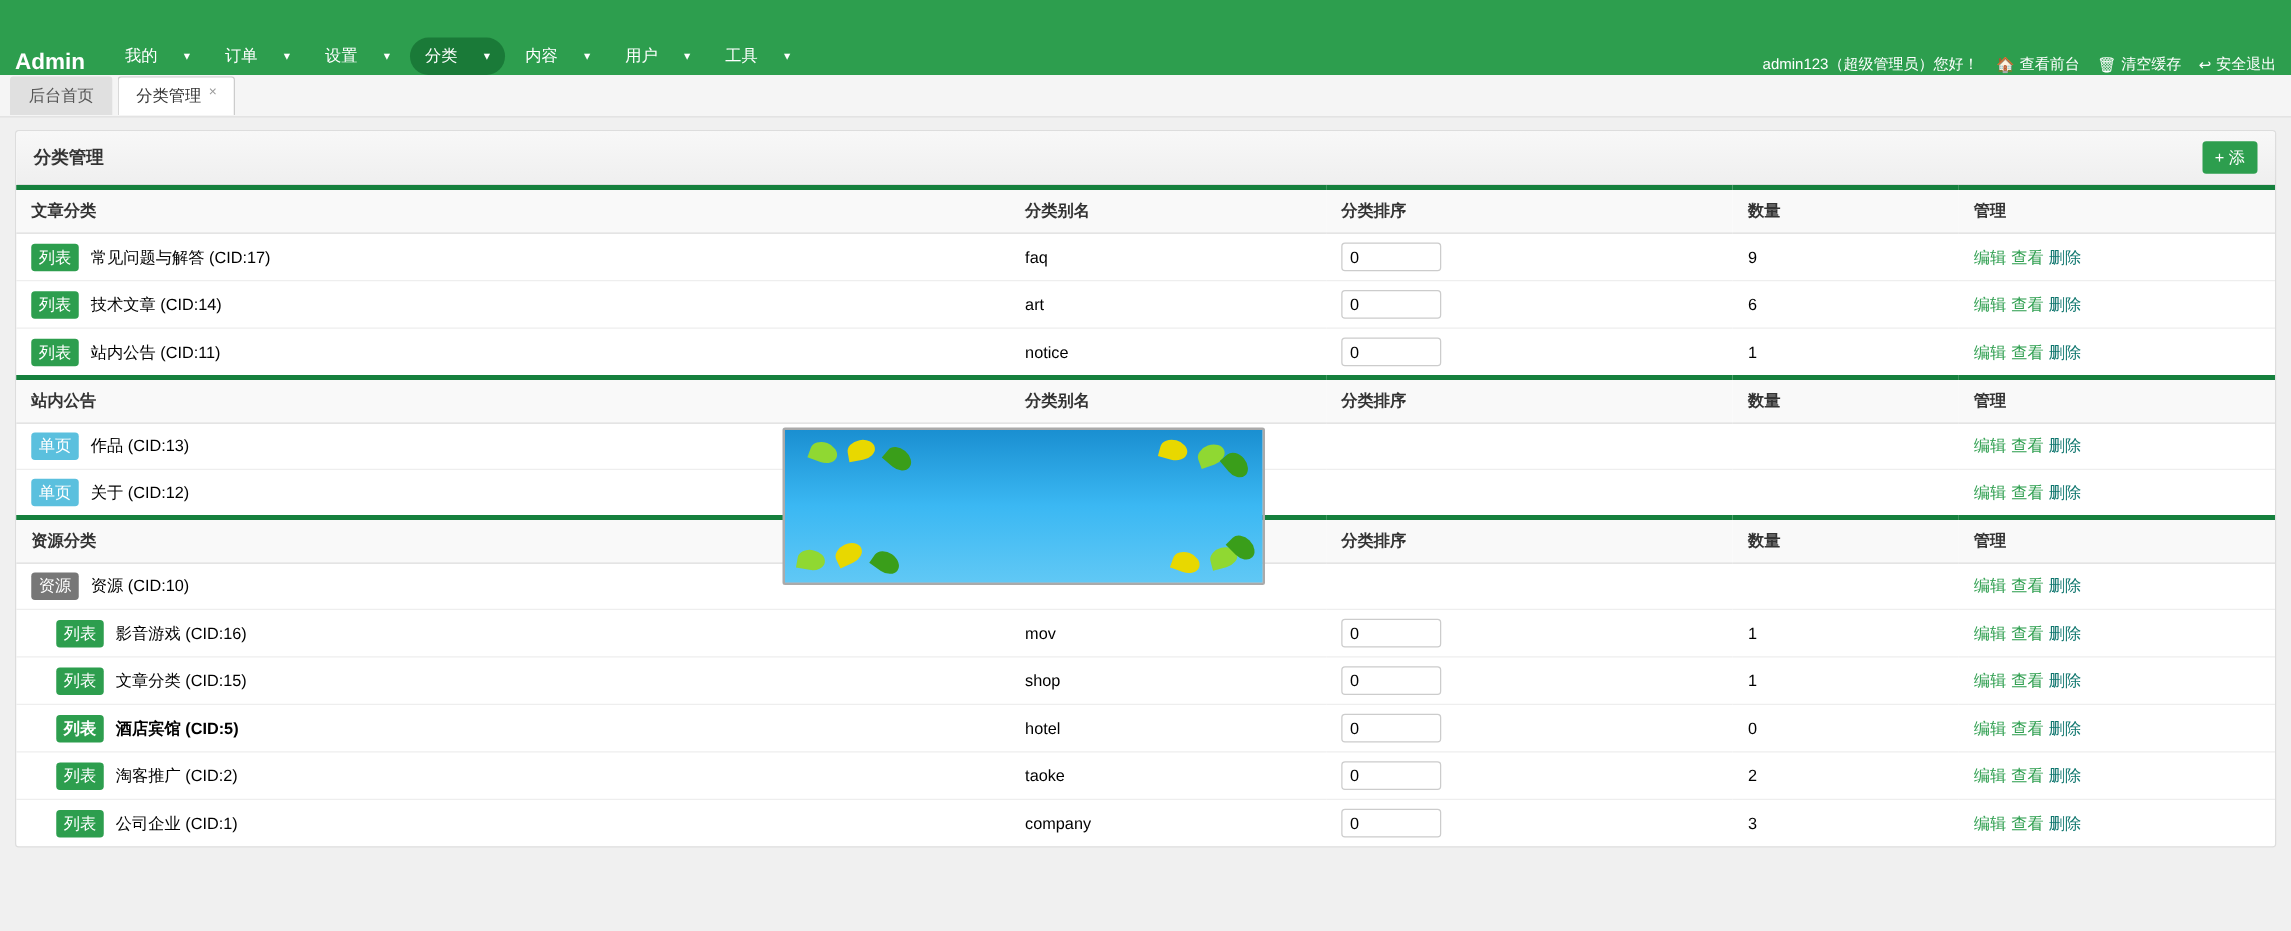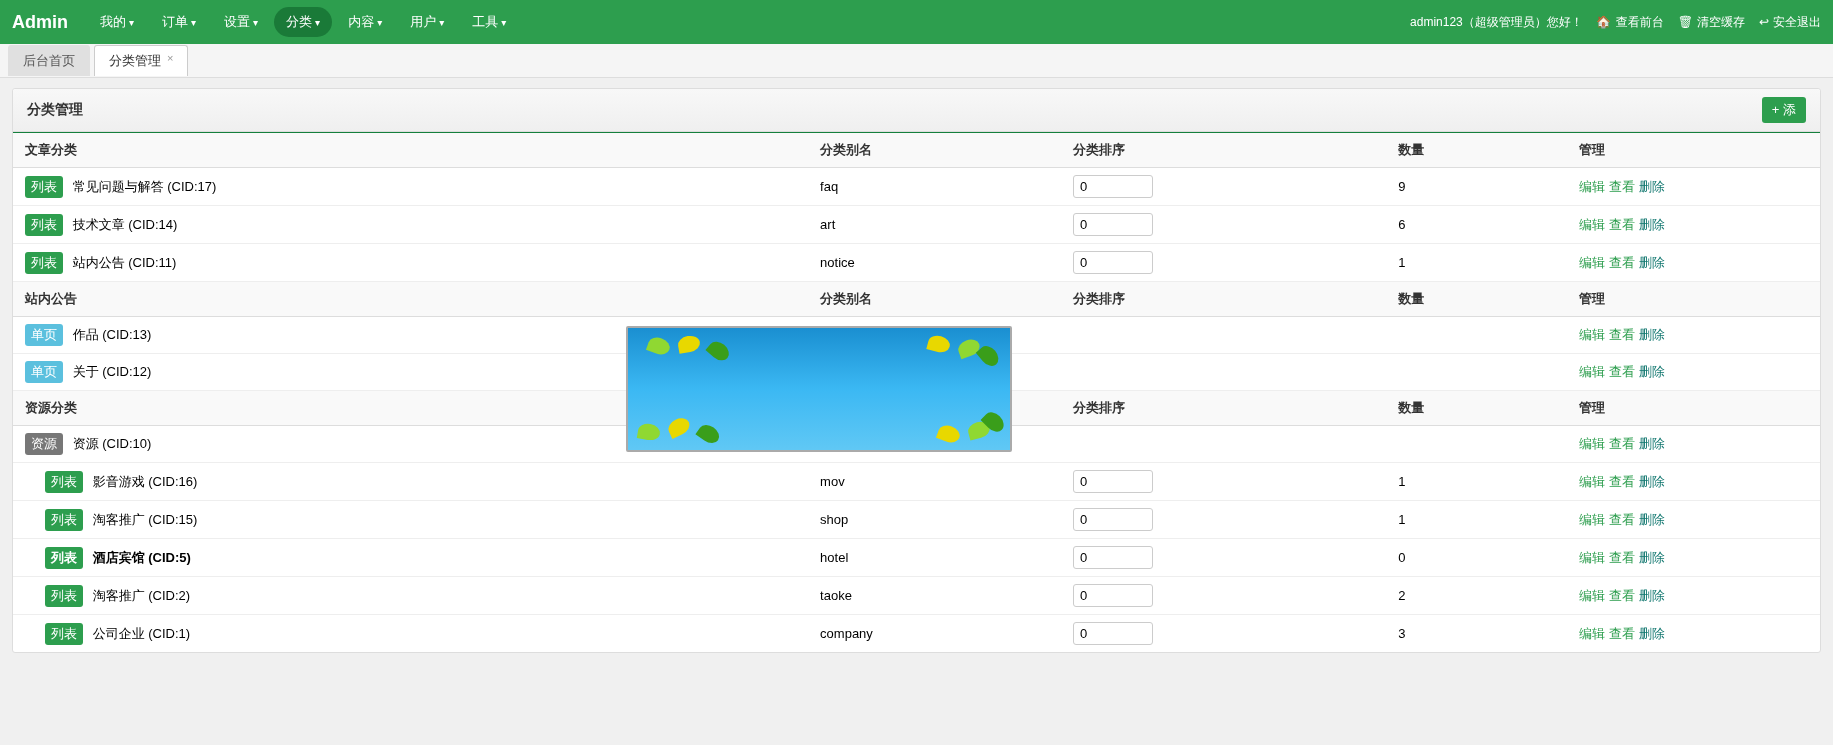--- a/index.html
+++ b/index.html
@@ -2,22 +2,22 @@
 <html><head>
   <meta charset="utf-8">
   <style>
     * { margin: 0; padding: 0; box-sizing: border-box; }
     body { font-family: "Microsoft YaHei", Arial, sans-serif; font-size: 13px; background: #f0f0f0; }
 
     
     .top-nav {
       background: #2d9e4e;
       display: flex;
-      align-items: center;
-      height: 44px;
+      align-items: flex-end;
+      height: 60px;
       padding: 0 12px;
       color: #fff;
     }
     .top-nav .brand {
       font-size: 18px;
       font-weight: bold;
       margin-right: 20px;
       color: #fff;
     }
     .top-nav .nav-items {
@@ -26,21 +26,21 @@
       flex: 1;
       gap: 4px;
     }
     .top-nav .nav-item {
       padding: 6px 12px;
       cursor: pointer;
       color: #fff;
       border-radius: 3px;
       display: flex;
       align-items: center;
-      gap: 3px;
+      gap: 21px;
       font-size: 13px;
     }
     .top-nav .nav-item.active { background: #1a7a38; border-radius: 15px; }
     .top-nav .nav-item .arrow { font-size: 10px; }
     .top-nav .right-actions {
       display: flex;
       align-items: center;
       gap: 14px;
       font-size: 12px;
       color: #fff;
@@ -135,21 +135,21 @@
     }
     .cat-table tr:last-child td { border-bottom: none; }
 
     
     .group-row td {
       background: #f9f9f9;
       font-weight: bold;
       color: #333;
       font-size: 13px;
       padding: 8px 12px;
-      border-top: 1px solid #15803d;
+      border-top: 4px solid #15803d;
       border-bottom: 1px solid #ddd;
     }
 
     
     .badge {
       display: inline-block;
       padding: 2px 6px;
       border-radius: 3px;
       color: #fff;
       font-size: 13px;
@@ -446,21 +446,21 @@
           <div class="action-links">
             <a class="action-link">编辑</a>
             <a class="action-link">查看</a>
             <a class="action-link delete">删除</a>
           </div>
         </td>
       </tr>
       <tr>
         <td class="col-name" style="padding-left:32px;">
           <span class="badge badge-list">列表</span>
-          <span>淘客推广 (CID:15)</span>
+          <span>文章分类 (CID:15)</span>
         </td>
         <td class="col-alias"><span>shop</span></td>
         <td class="col-rank"><input class="rank-input" type="text" value="0" style=""></td>
         <td class="col-count"><span>1</span></td>
         <td class="col-manage">
           <div class="action-links">
             <a class="action-link">编辑</a>
             <a class="action-link">查看</a>
             <a class="action-link delete">删除</a>
           </div>

